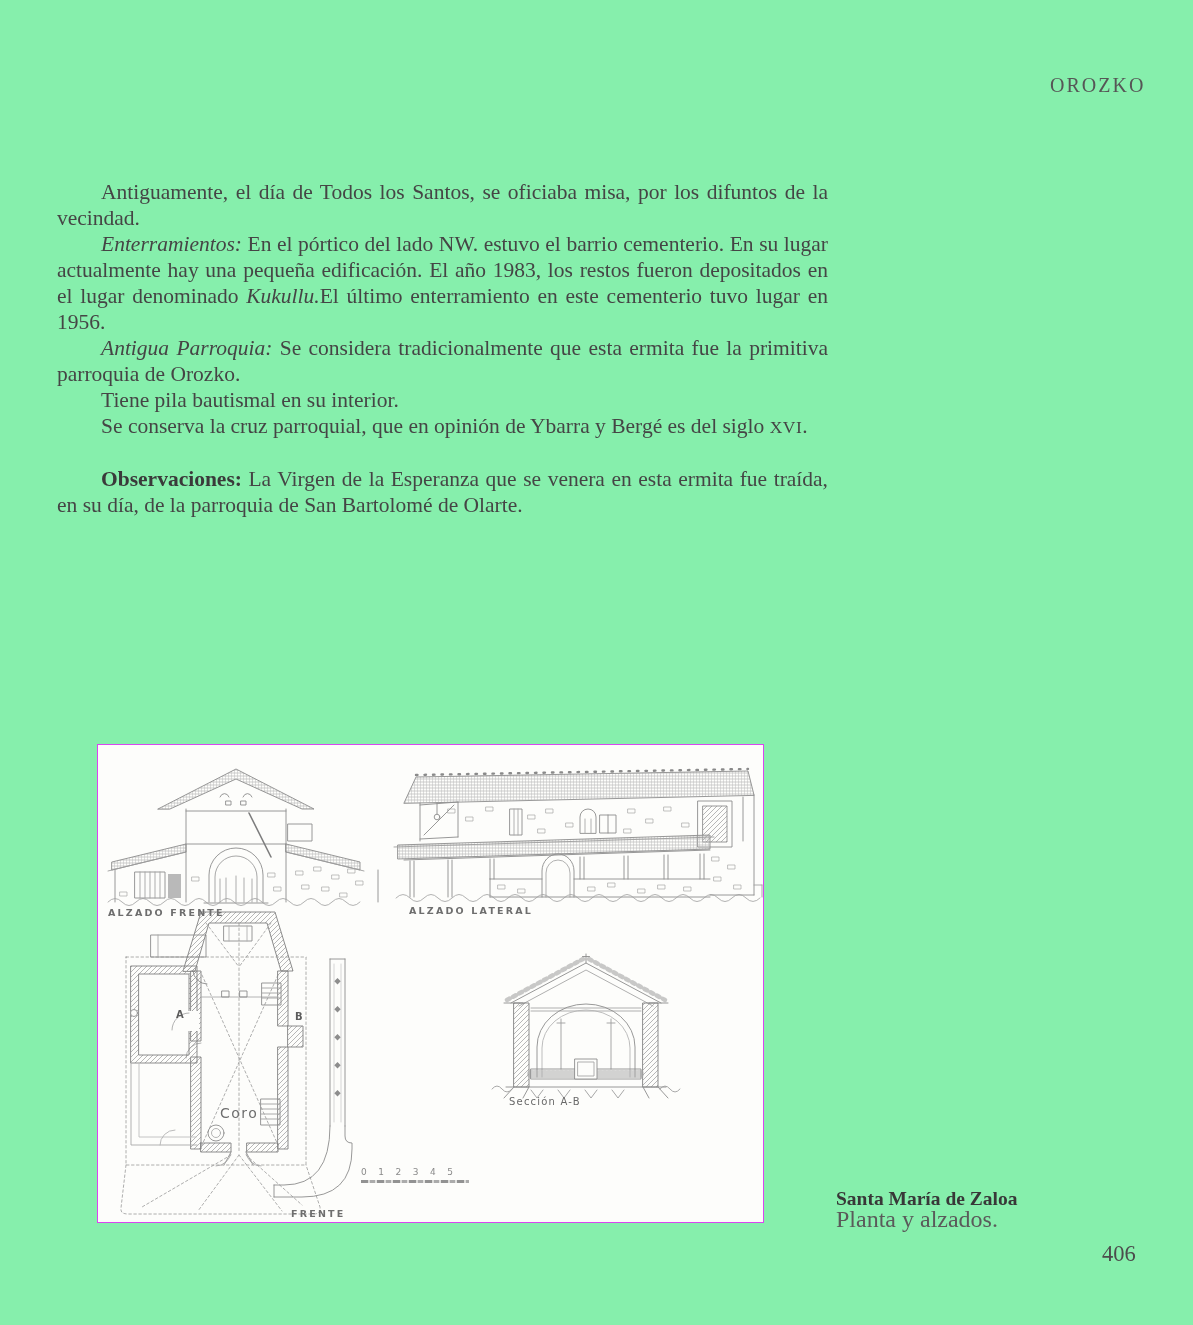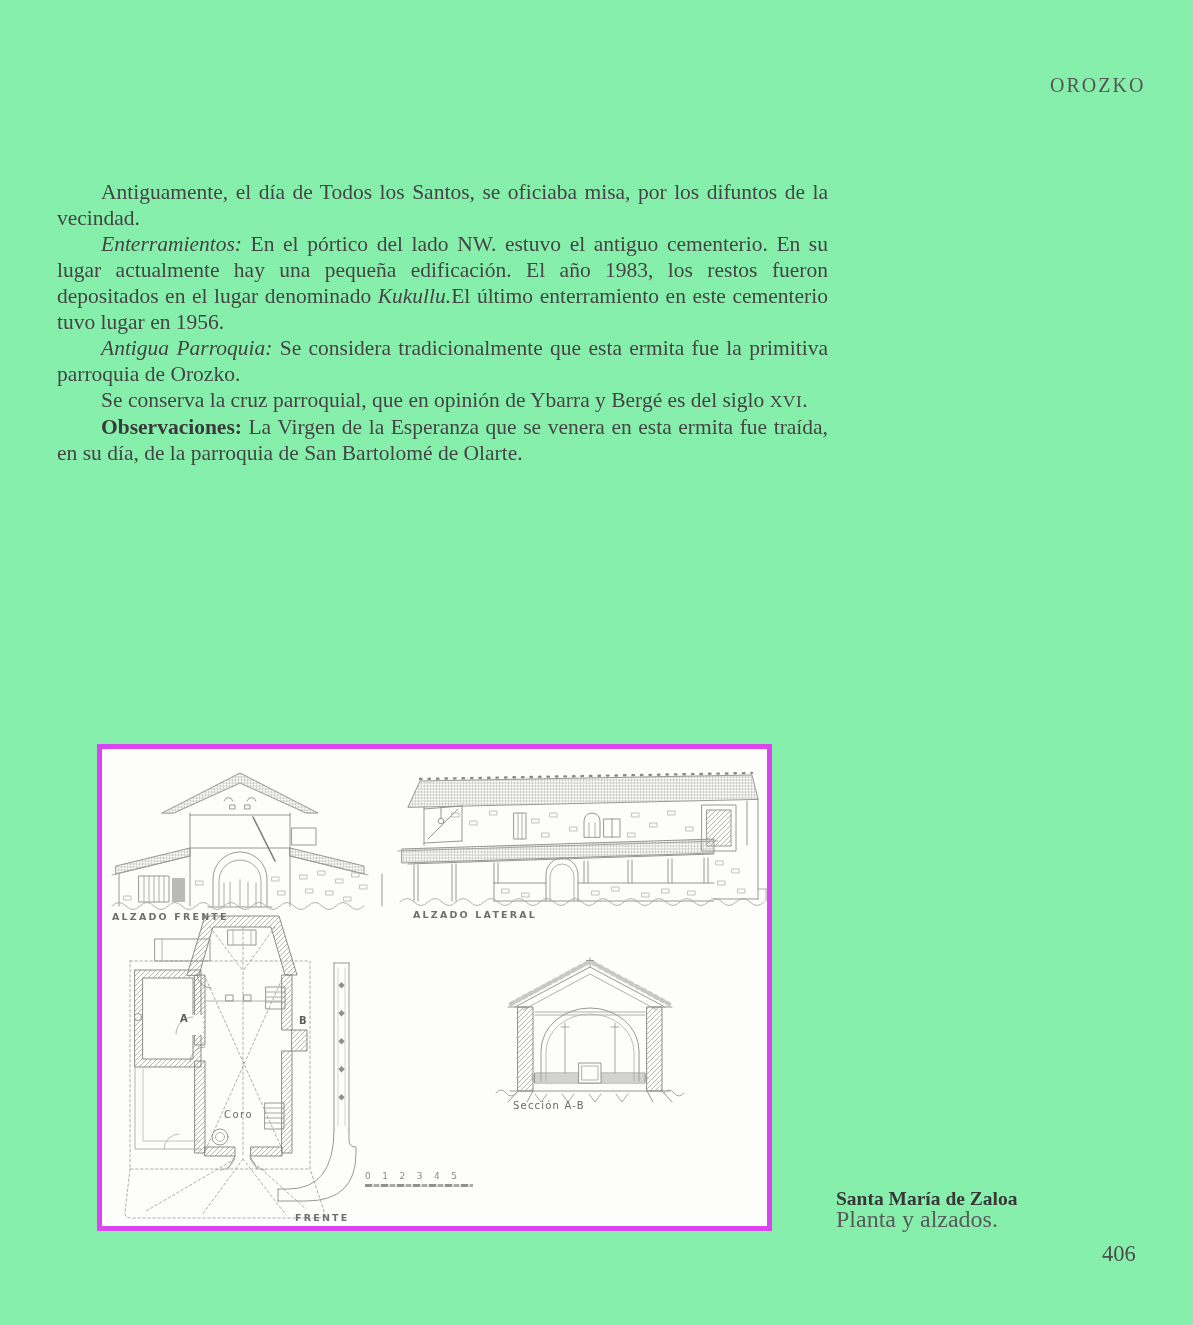--- a/index.html
+++ b/index.html
@@ -13,37 +13,37 @@
   }
   .running-head{
     position:absolute;left:1050px;top:74px;
     font-size:20px;letter-spacing:2px;color:#565656;
   }
   .body-text{
     position:absolute;left:57px;top:179px;width:771px;
     font-size:21.5px;line-height:26px;text-align:justify;color:#454545;
   }
   .body-text p{margin:0;text-indent:44px;}
-  .body-text p.obs{font-family:Liberation Serif, serif;}
+  .body-text p.obs{margin-top:26px;font-family:Liberation Serif, serif;}
   .it{font-style:italic;}
   .bd{font-weight:bold;color:#3a3a3a;}
   .sc{font-size:17.5px;letter-spacing:0.5px;}
   .figure{
     position:absolute;left:97px;top:744px;width:665px;height:477px;
-    border:5px solid #d946ef;background:#fdfdfb;text-align:center;
+    border:1px solid #d946ef;background:#fdfdfb;text-align:center;
   }
   .figure svg{position:absolute;left:0;top:0;}
   .fig-label{
     position:absolute;
     font-family:"DejaVu Sans","Liberation Sans",sans-serif;
     font-size:9.5px;font-weight:bold;letter-spacing:2.2px;
     color:#6e6e6e;white-space:nowrap;
   }
   .fig-label.mixed{font-weight:normal;font-size:10px;letter-spacing:1.2px;color:#686868;}
-  .fig-label.tiny{font-weight:normal;font-size:10px;letter-spacing:1.5px;color:#6e6e6e;}
+  .fig-label.tiny{font-weight:normal;font-size:14px;letter-spacing:1.5px;color:#6e6e6e;}
   .fig-label.marker{font-size:10px;letter-spacing:0;color:#5c5c5c;}
   .scale{position:absolute;left:263px;top:422px;width:112px;}
   .scale-ticks{
     display:flex;justify-content:space-between;width:92px;
     font-family:"DejaVu Sans",sans-serif;font-size:9px;color:#8a8a8a;
   }
   .scale-bar{
     margin-top:3px;width:108px;height:3px;
     background:repeating-linear-gradient(90deg,#929292 0 7px,#dcdcda 7px 9px,#ababab 9px 14px,#e2e2e0 14px 16px);
   }
@@ -54,22 +54,23 @@
 </style>
 </head>
 <body>
 
 <div class="page">
 
   <div class="running-head">OROZKO</div>
 
   <div class="body-text">
     <p><span>Antiguamente, el día de Todos los Santos, se oficiaba misa, por los difuntos de la vecindad.</span></p>
-    <p><span class="it">Enterramientos:</span><span> En el pórtico del lado NW. estuvo el antiguo cementerio. En su lugar actualmente hay una pequeña edificación. El año 1983, los restos fueron depositados en el lugar denominado </span><span class="it">Kukullu.</span><span>El último enterramiento en este cementerio tuvo lugar en 1956.</span></p>
+    <p><span class="it">Enterramientos:</span><span> En el pórtico del lado NW. estuvo el barrio cementerio. En su lugar actualmente hay una pequeña edificación. El año 1983, los restos fueron depositados en el lugar denominado </span><span class="it">Kukullu.</span><span>El último enterramiento en este cementerio tuvo lugar en 1956.</span></p>
     <p><span class="it">Antigua Parroquia:</span><span> Se considera tradicionalmente que esta ermita fue la primitiva parroquia de Orozko.</span></p>
+    <p><span>Tiene pila bautismal en su interior.</span></p>
     <p><span>Se conserva la cruz parroquial, que en opinión de Ybarra y Bergé es del siglo </span><span class="sc">XVI</span><span>.</span></p>
     <p class="obs"><span class="bd">Observaciones:</span><span> La Virgen de la Esperanza que se venera en esta ermita fue traída, en su día, de la parroquia de San Bartolomé de Olarte.</span></p>
   </div>
 
   <div class="figure">
     <svg width="665" height="477" viewBox="0 0 665 477">
       <defs>
         <pattern id="tiles" width="6" height="6" patternUnits="userSpaceOnUse">
           <path d="M0,1H6 M0,4H6" stroke="#a9a9a9" stroke-width="0.6" fill="none"></path>
           <path d="M1.5,0V6 M4.5,0V6" stroke="#bdbdbd" stroke-width="0.5" fill="none"></path>

